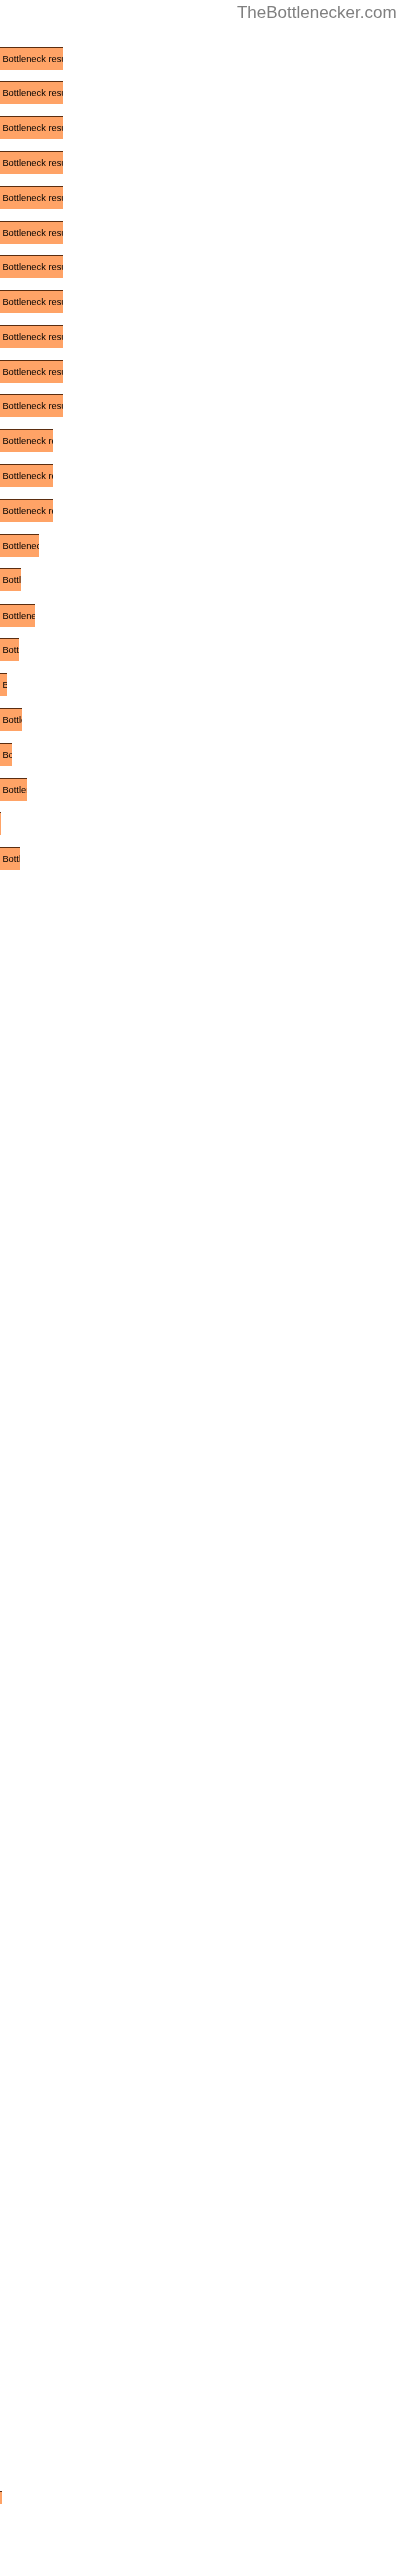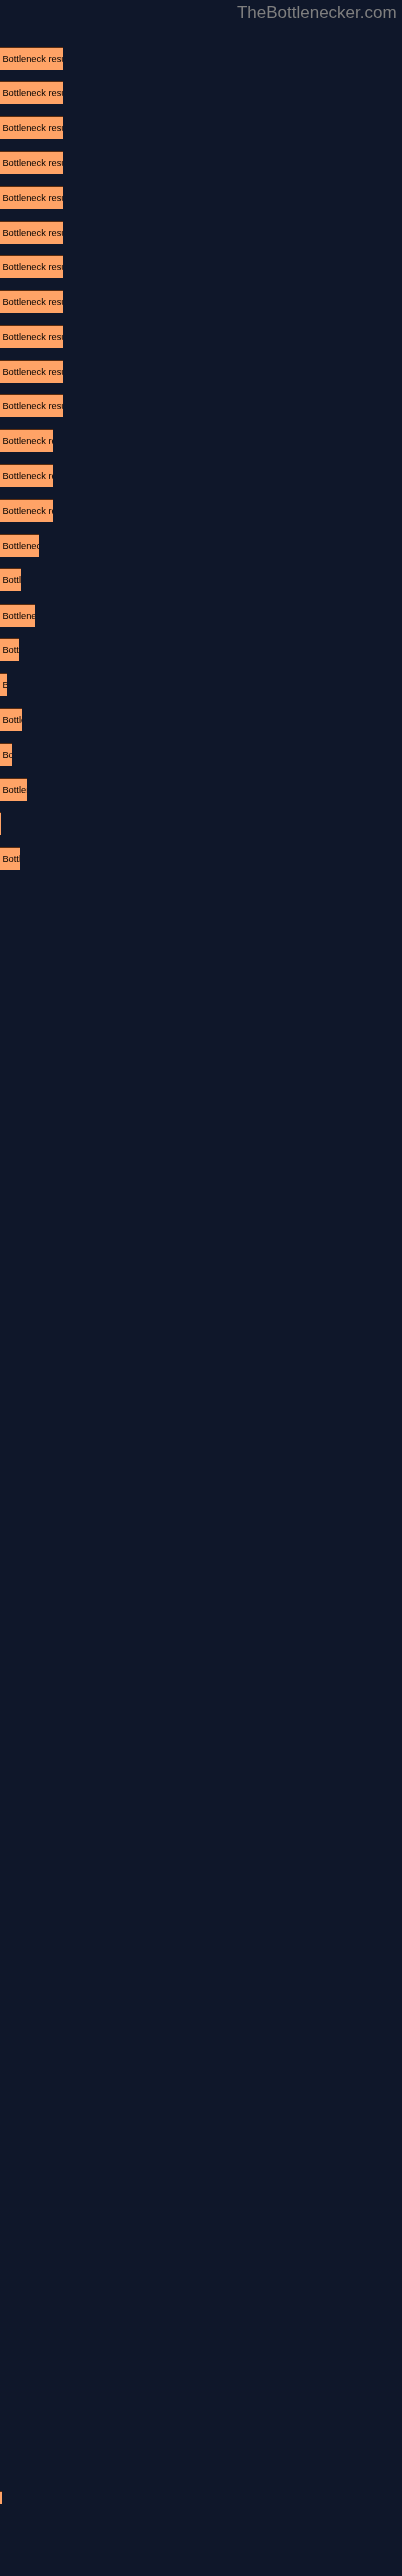--- a/index.html
+++ b/index.html
@@ -4,21 +4,21 @@
 <style>
   html, body {
     margin: 0;
     padding: 0;
     background: #000000;
   }
   #page {
     position: relative;
     width: 403px;
     height: 2576px;
-    background: #0f172a;
+    background: #ffffff;
     overflow: hidden;
     font-family: "Liberation Sans", sans-serif;
   }
   #site-title {
     position: absolute;
     top: 1.6px;
     right: 6.4px;
     color: #7f7f7f;
     font-size: 17px;
     font-family: "Liberation Sans", sans-serif;

